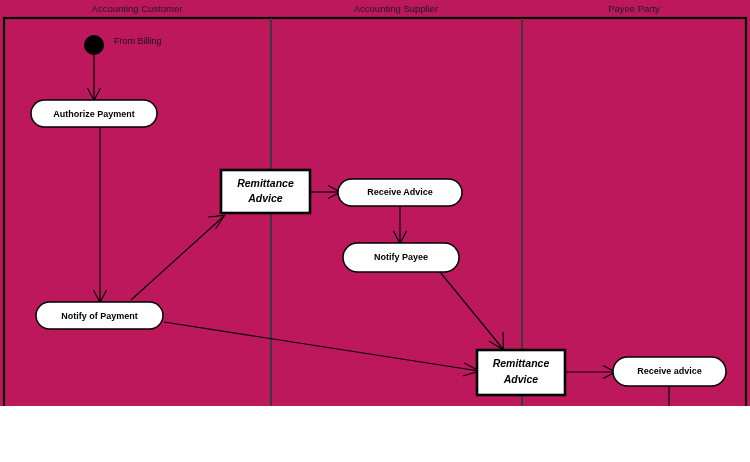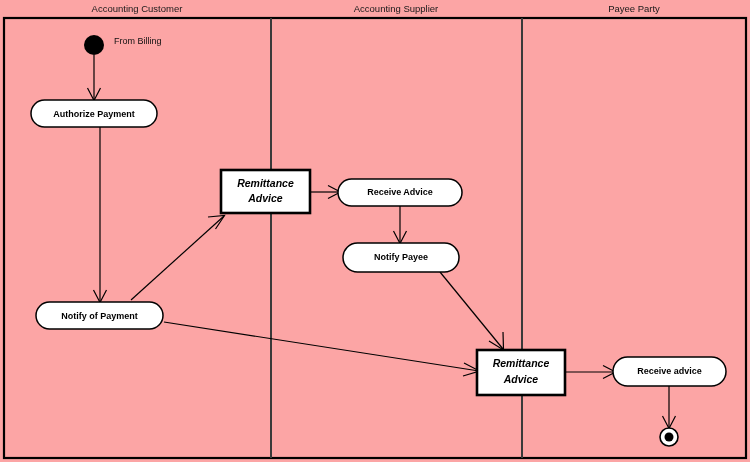--- a/index.html
+++ b/index.html
@@ -7,22 +7,22 @@
     margin: 0;
     padding: 0;
     background: #ffffff;
   }
   body {
     font-family: "Liberation Sans", sans-serif;
   }
   #canvas {
     position: relative;
     width: 750px;
-    height: 462px;
-    background: #fca5a5;
+    height: 406px;
+    background: #be185d;
     overflow: hidden;
   }
   #diagram-svg {
     position: absolute;
     left: 0;
     top: 0;
     width: 750px;
     height: 462px;
   }
   .lane-header-text {

